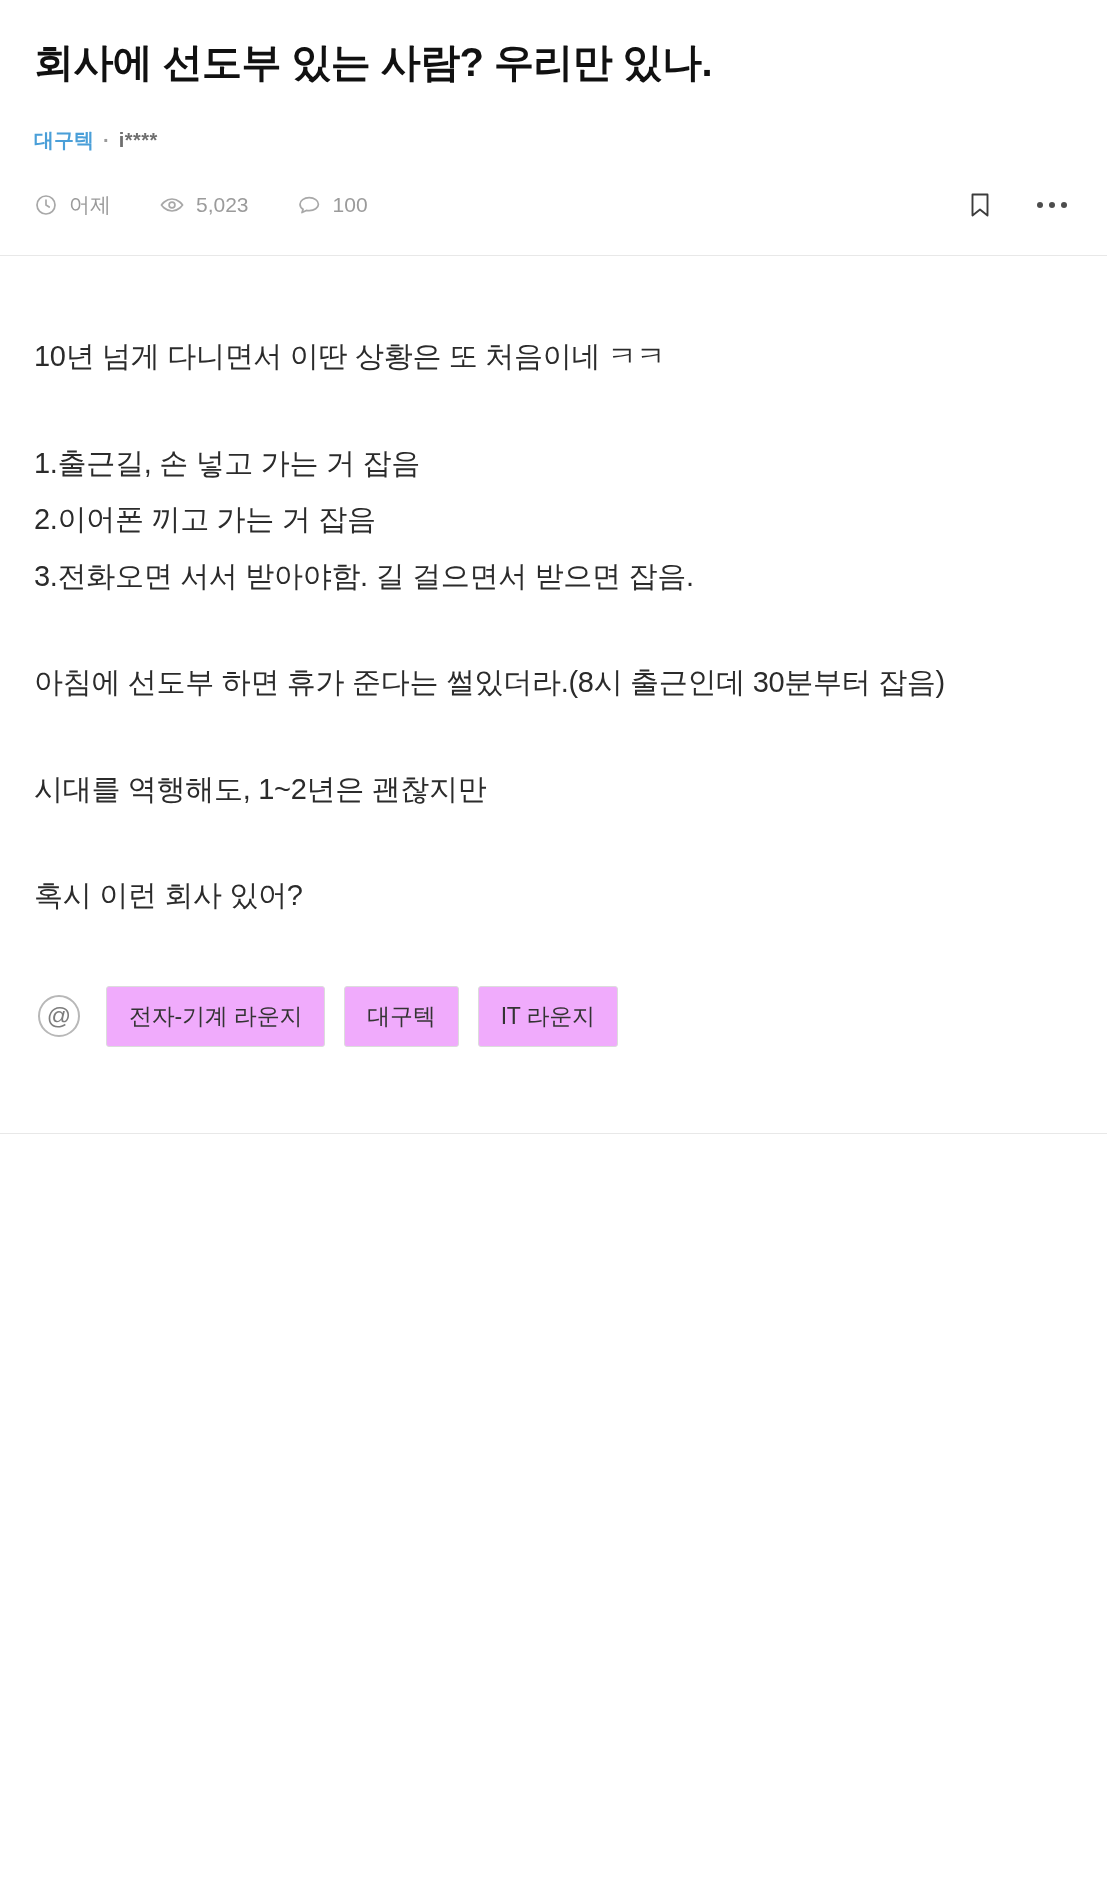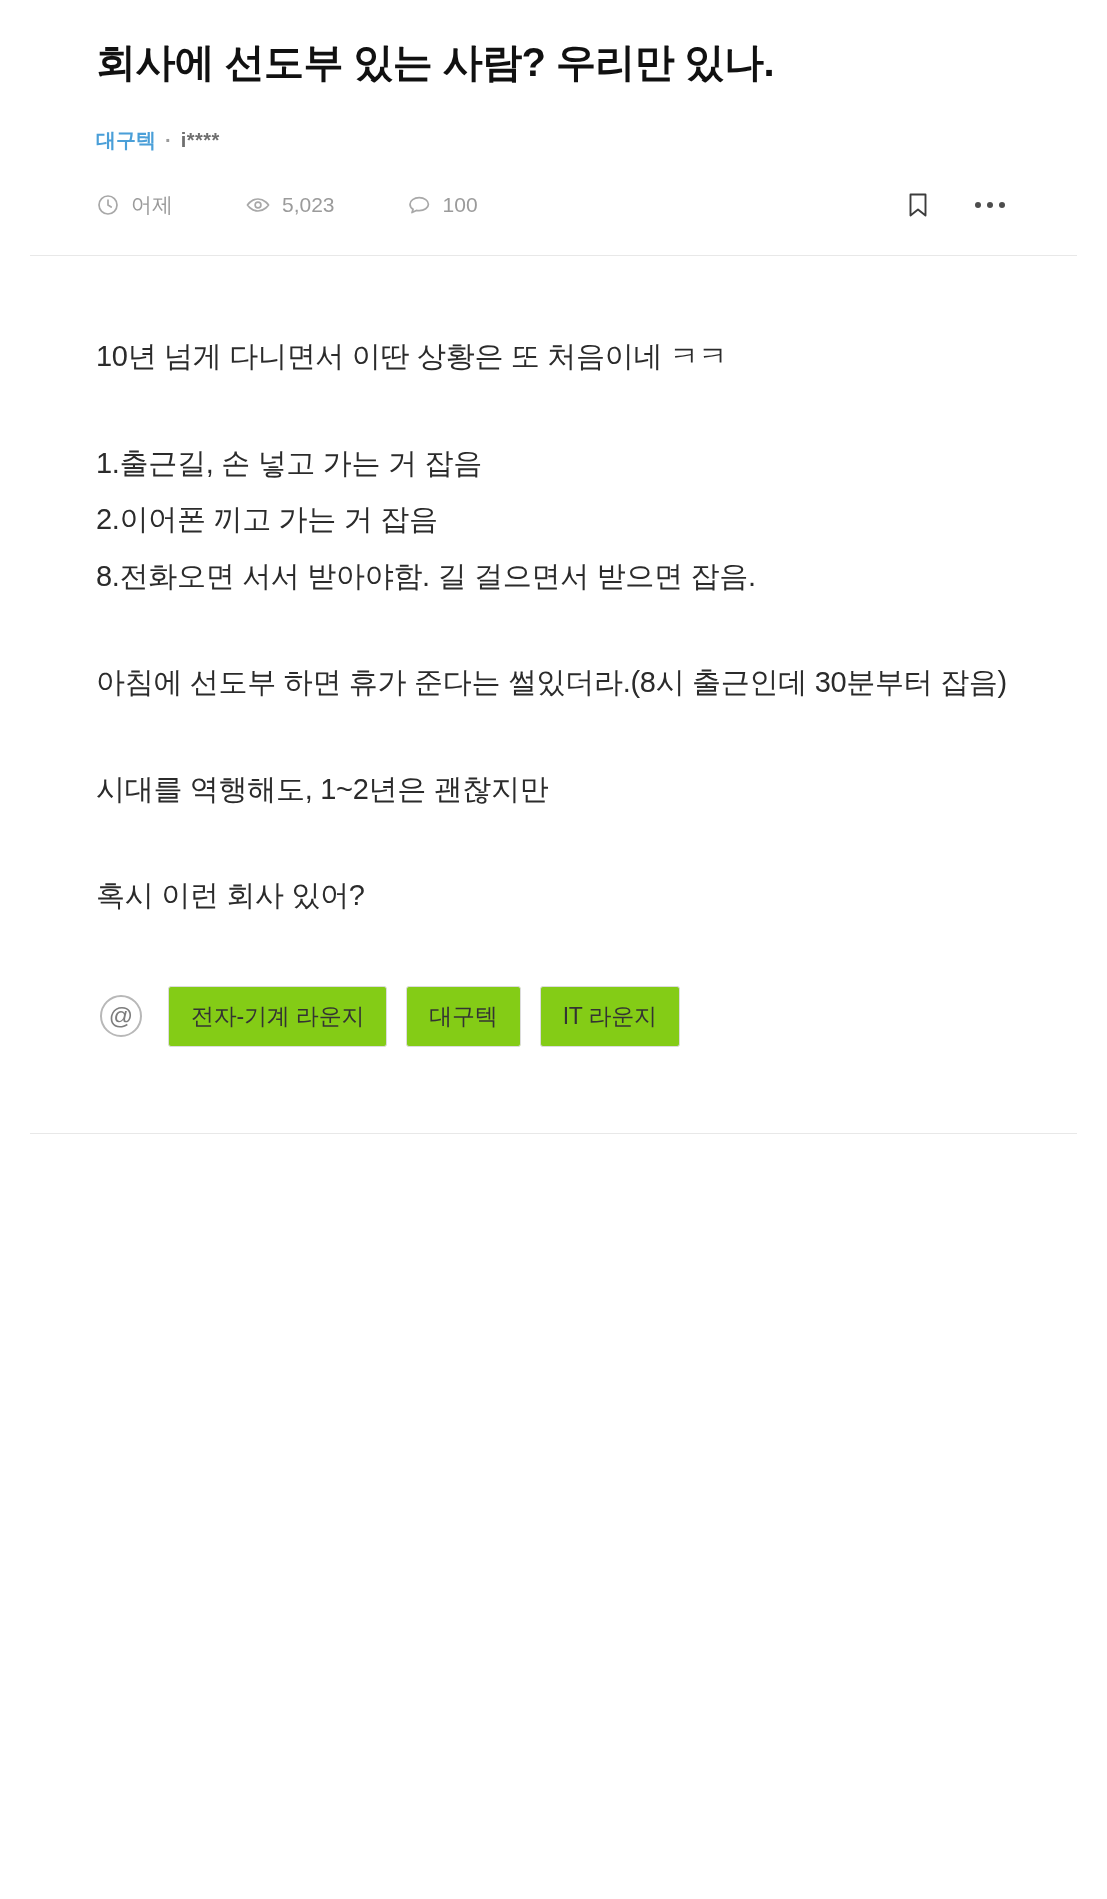--- a/index.html
+++ b/index.html
@@ -13,21 +13,21 @@
     height: 1899px;
     font-family: "Liberation Sans", "DejaVu Sans", sans-serif;
     color: #1a1a1a;
     overflow: hidden;
   }
   .page {
     width: 1107px;
     min-height: 1899px;
     background: #ffffff;
     position: relative;
-    padding: 0 96px;
+    padding: 0 34px;
   }
   
   .post-title {
     font-size: 40px;
     font-weight: 700;
     line-height: 1.3;
     letter-spacing: -0.6px;
     color: #111111;
     margin: 0;
     padding-top: 36px;
@@ -52,21 +52,20 @@
   .byline .author {
     color: #6f6f6f;
     font-weight: 600;
     letter-spacing: 0.5px;
   }
   .meta-row {
     margin-top: 38px;
     display: flex;
     align-items: center;
     height: 34px;
-    gap: 24px;
   }
   .meta-item {
     display: flex;
     align-items: center;
     color: #9b9b9b;
     font-size: 21px;
     margin-right: 48px;
   }
   .meta-item .icon {
     display: inline-flex;
@@ -130,21 +129,21 @@
     justify-content: center;
     flex: 0 0 auto;
     margin-right: 7px;
   }
   .tag {
     border: 1px solid #dcdcdc;
     border-radius: 3px;
     padding: 14px 22px;
     font-size: 23px;
     color: #333333;
-    background: #84cc16;
+    background: #f0abfc;
     white-space: nowrap;
     letter-spacing: -0.2px;
   }
   .bottom-divider {
     margin: 86px -66px 0 -66px;
     height: 1px;
     background: #e8e8e8;
   }
 </style>
 </head>
@@ -208,21 +207,21 @@
 
   </div>
 
   <div class="divider"></div>
 
   <div class="post-body">
     <p class="para">10년 넘게 다니면서 이딴 상황은 또 처음이네 ㅋㅋ</p>
     <div class="blank"></div>
     <p class="para">1.출근길, 손 넣고 가는 거 잡음</p>
     <p class="para">2.이어폰 끼고 가는 거 잡음</p>
-    <p class="para">8.전화오면 서서 받아야함. 길 걸으면서 받으면 잡음.</p>
+    <p class="para">3.전화오면 서서 받아야함. 길 걸으면서 받으면 잡음.</p>
     <div class="blank"></div>
     <p class="para">아침에 선도부 하면 휴가 준다는 썰있더라.(8시 출근인데 30분부터 잡음)</p>
     <div class="blank"></div>
     <p class="para">시대를 역행해도, 1~2년은 괜찮지만</p>
     <div class="blank"></div>
     <p class="para">혹시 이런 회사 있어?</p>
   </div>
 
   <div class="tag-row">
     <span class="at-icon">@</span>

